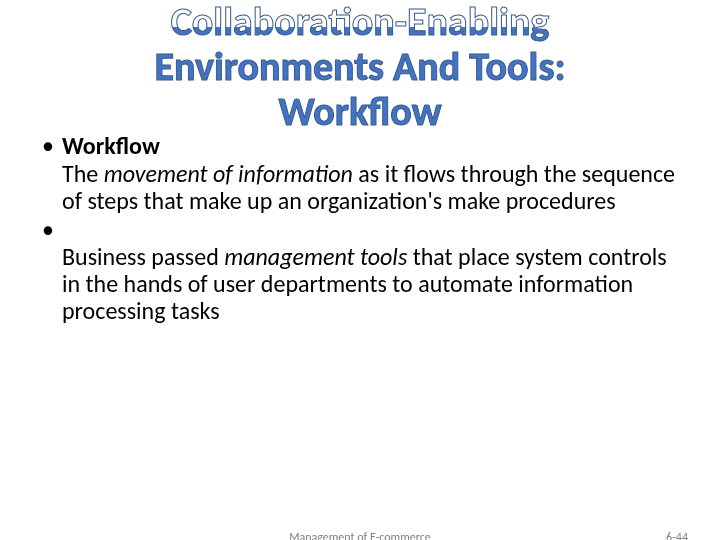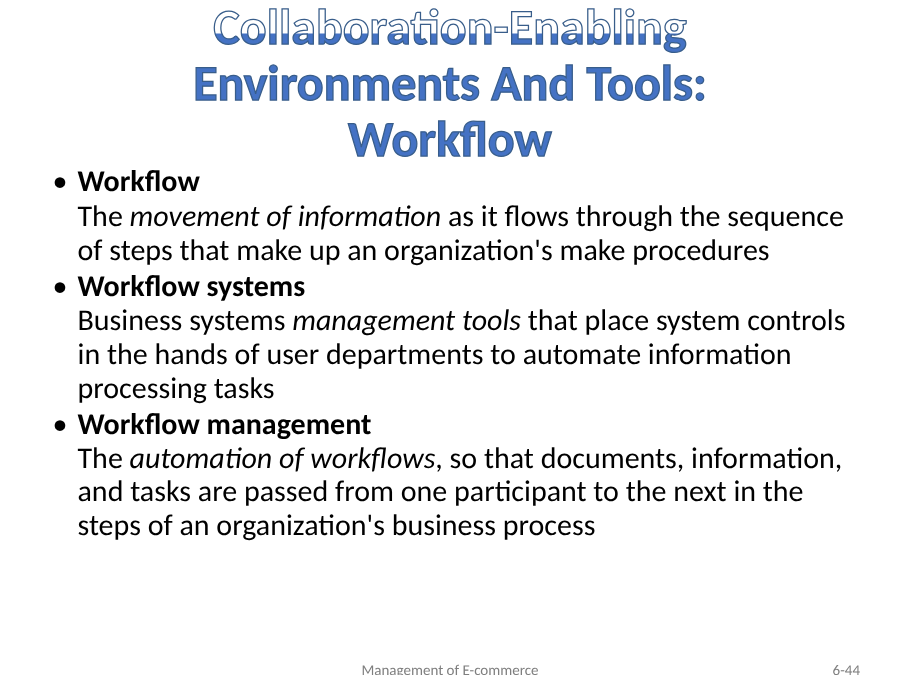--- a/index.html
+++ b/index.html
@@ -103,26 +103,22 @@
   </div>
 </div>
 
 <div class="content">
   <ul class="bullets">
     <li>
       <span class="term">Workflow</span><br>
       <span>The </span><span class="ital">movement of information</span><span> as it flows through the sequence of steps that make up an organization's make procedures</span>
     </li>
     <li>
-      <span class="term">Workflow systems</span><br>
-      <span>Business systems </span><span class="ital">management tools</span><span> that place system controls in the hands of user departments to automate information processing tasks</span>
-    </li>
-    <li>
-      <span class="term">Workflow management</span><br>
-      <span>The </span><span class="ital">automation of workflows</span><span>, so that documents, information, and tasks are passed from one participant to the next in the steps of an organization's business process</span>
+      <br>
+      <span>Business passed </span><span class="ital">management tools</span><span> that place system controls in the hands of user departments to automate information processing tasks</span>
     </li>
   </ul>
 </div>
 
 <div class="footer">
   <span class="footer-center">Management of E-commerce</span>
   <span class="footer-right">6-44</span>
 </div>
 
 </body></html>

